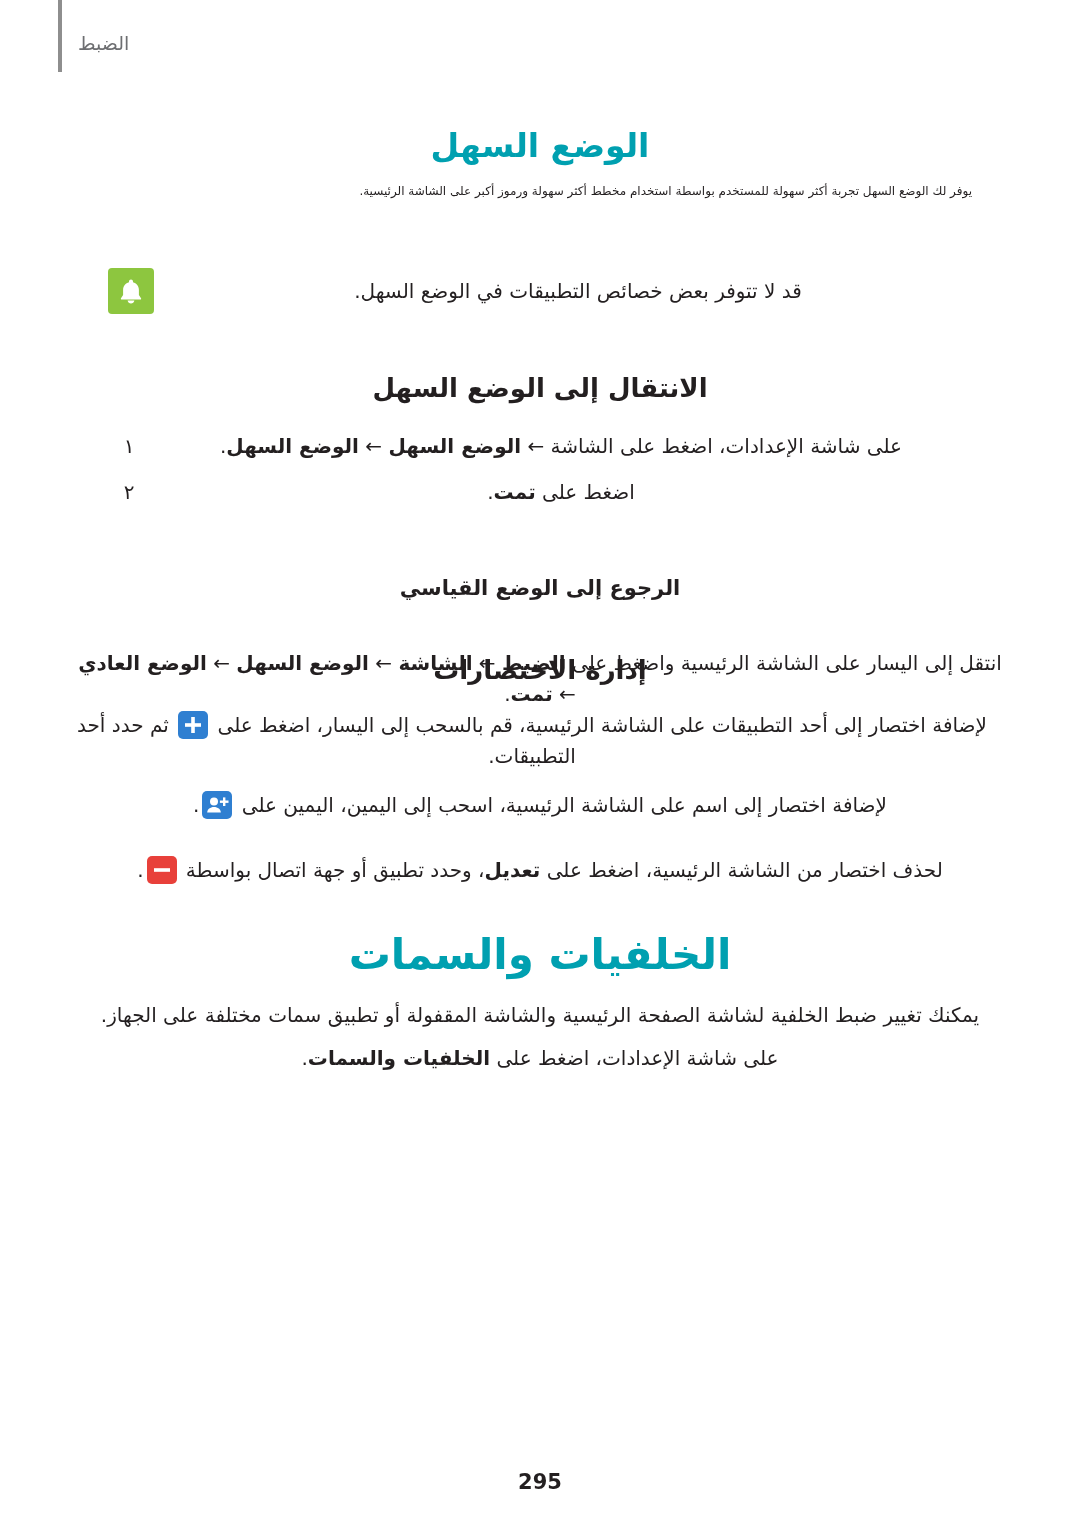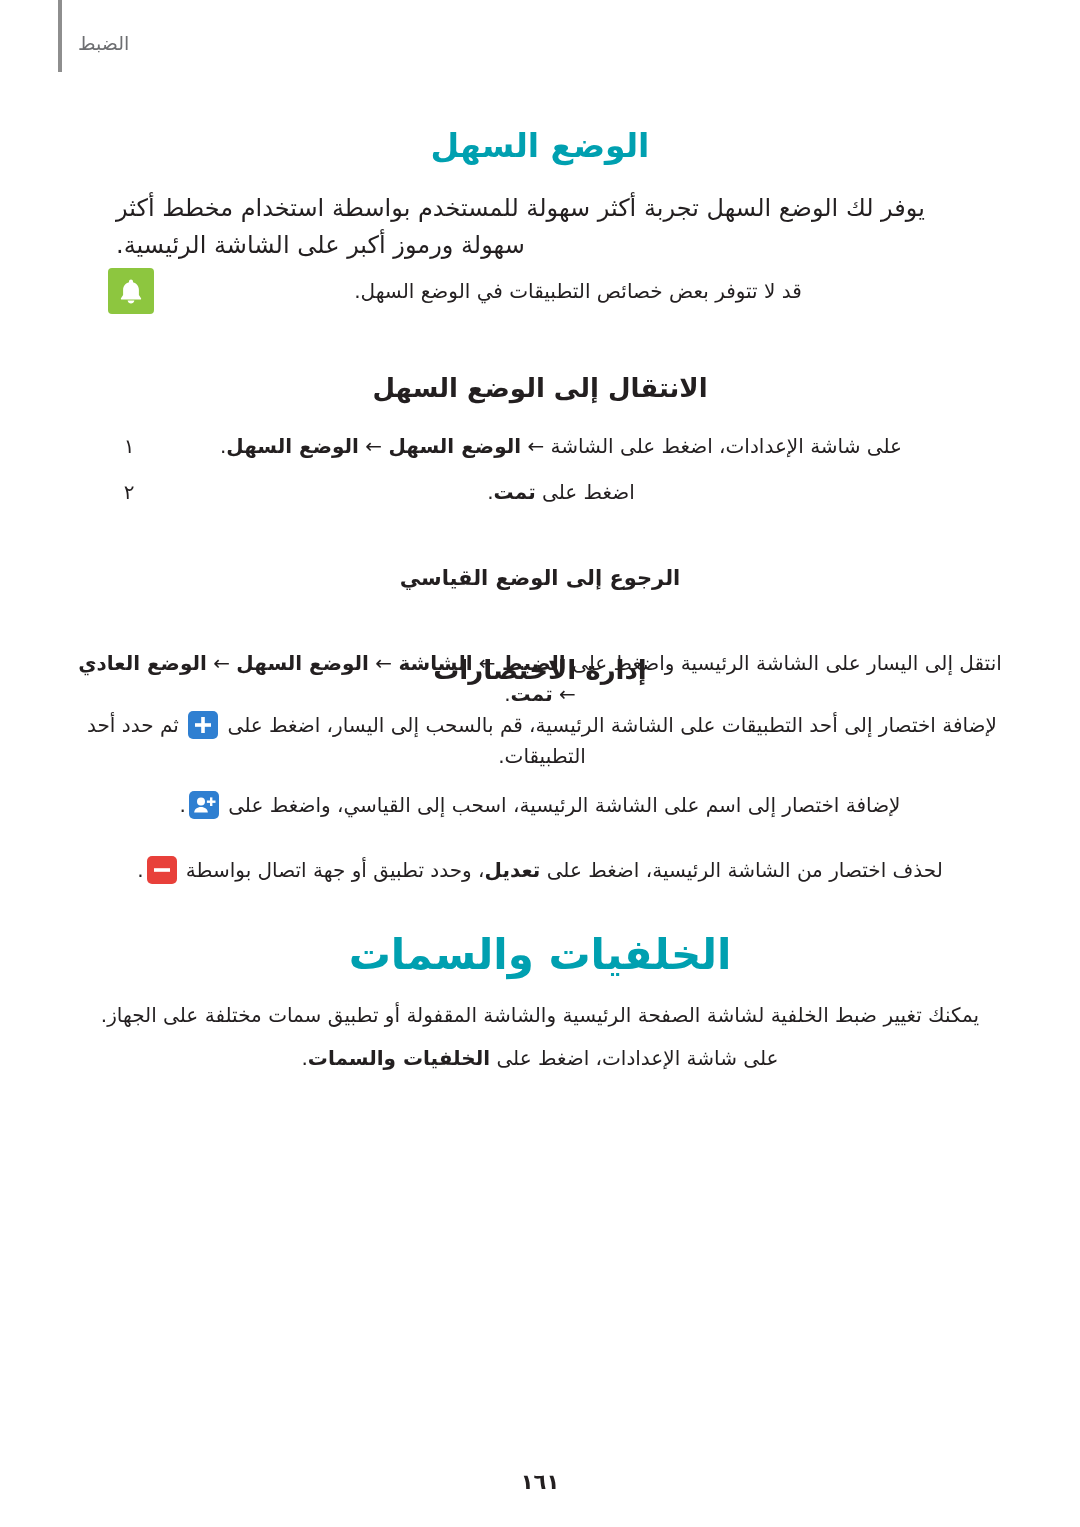--- a/index.html
+++ b/index.html
@@ -69,36 +69,36 @@
     color: #231f20;
     text-align: center;
     margin: 0;
     line-height: 1.2;
   }
   h3.sub-sub-title {
     font-size: 21px;
     font-weight: bold;
     color: #231f20;
     text-align: center;
-    margin: 6px;
+    margin: 16px;
     line-height: 1.2;
   }
   p.body {
     font-size: 20px;
     line-height: 1.55;
     color: #231f20;
     text-align: center;
     margin: 0;
   }
   p.body-just {
-    font-size: 24px;
+    font-size: 12px;
     line-height: 1.55;
     color: #231f20;
-    text-align: left;
-    margin: 8px;
+    text-align: right;
+    margin: 0;
   }
   .bold { font-weight: bold; }
 
   
   .note-row {
     display: flex;
     flex-direction: row-reverse;
     align-items: flex-start;
     justify-content: flex-start;
     gap: 30px;
@@ -220,29 +220,29 @@
   </div>
 
   <div class="col" style="top:608px; right:74px; width:932px;margin-top:40px;">
     <p class="body"><span>انتقل إلى اليسار  على الشاشة الرئيسية واضغط على </span><span class="bold">الضبط</span><span> </span><span class="arrow">←</span><span> </span><span class="bold">الشاشة</span><span> </span><span class="arrow">←</span><span> </span><span class="bold">الوضع السهل</span><span> </span><span class="arrow">←</span><span> </span><span class="bold">الوضع العادي</span><span> </span><span class="arrow">←</span><span> </span><span class="bold">تمت</span><span>.</span></p>
   </div>
 
   <div class="col" style="top:655px;">
     <h2 class="sub-title">إدارة الاختصارات</h2>
   </div>
 
-  <div class="col" style="top:710px; right:82px; width:912px;margin-left:40px;">
+  <div class="col" style="top:710px; right:92px; width:912px;margin-left:40px;">
     <p class="body"><span>لإضافة اختصار إلى أحد التطبيقات على الشاشة الرئيسية، قم بالسحب إلى اليسار، اضغط على </span><span class="pill pill-plus"><svg width="30" height="28" viewBox="0 0 30 28">
             <rect x="13.2" y="6" width="3.6" height="16" fill="#ffffff"></rect>
             <rect x="7" y="12.2" width="16" height="3.6" fill="#ffffff"></rect>
           </svg></span><span> ثم حدد أحد التطبيقات.</span></p>
   </div>
 
   <div class="col" style="top:790px;">
-    <p class="body"><span>لإضافة اختصار إلى اسم على الشاشة الرئيسية، اسحب إلى القياسي، واضغط على </span><span class="pill pill-person"><svg width="30" height="28" viewBox="0 0 30 28">
+    <p class="body"><span>لإضافة اختصار إلى اسم على الشاشة الرئيسية، اسحب إلى اليمين، اليمين على </span><span class="pill pill-person"><svg width="30" height="28" viewBox="0 0 30 28">
             <circle cx="12" cy="10.5" r="4" fill="#ffffff"></circle>
             <path d="M5.2 21.5c0-3.4 3-5.6 6.8-5.6s6.8 2.2 6.8 5.6z" fill="#ffffff"></path>
             <rect x="21" y="6.4" width="2.4" height="8.6" fill="#ffffff"></rect>
             <rect x="17.9" y="9.5" width="8.6" height="2.4" fill="#ffffff"></rect>
           </svg></span><span>.</span></p>
   </div>
 
   <div class="col" style="top:855px; right:72px; width:936px;">
     <p class="body"><span>لحذف اختصار من الشاشة الرئيسية، اضغط على </span><span class="bold">تعديل</span><span>، وحدد تطبيق أو جهة اتصال بواسطة </span><span class="pill pill-minus"><svg width="30" height="28" viewBox="0 0 30 28">
             <rect x="7" y="12.2" width="16" height="3.6" fill="#ffffff"></rect>
@@ -256,13 +256,13 @@
   <div class="col" style="top:1000px; right:84px; width:912px;">
     <p class="body">يمكنك تغيير  ضبط الخلفية لشاشة الصفحة الرئيسية والشاشة المقفولة أو تطبيق سمات مختلفة على الجهاز.</p>
   </div>
 
   <div class="col" style="top:1043px;">
     <p class="body"><span>على شاشة الإعدادات، اضغط على </span><span class="bold">الخلفيات والسمات</span><span>.</span></p>
   </div>
 
 </div>
 
-<div class="page-number">١٦١</div>
+<div class="page-number">295</div>
 
 </body></html>

